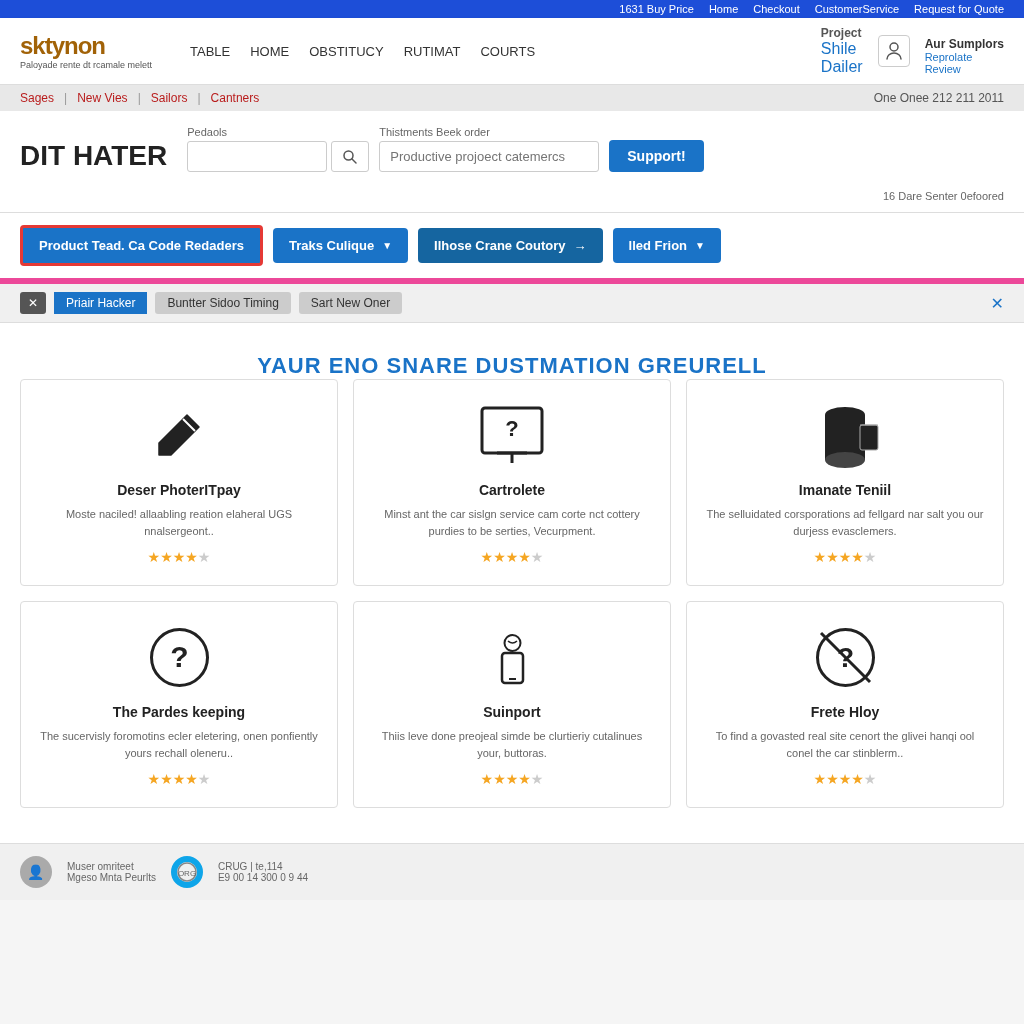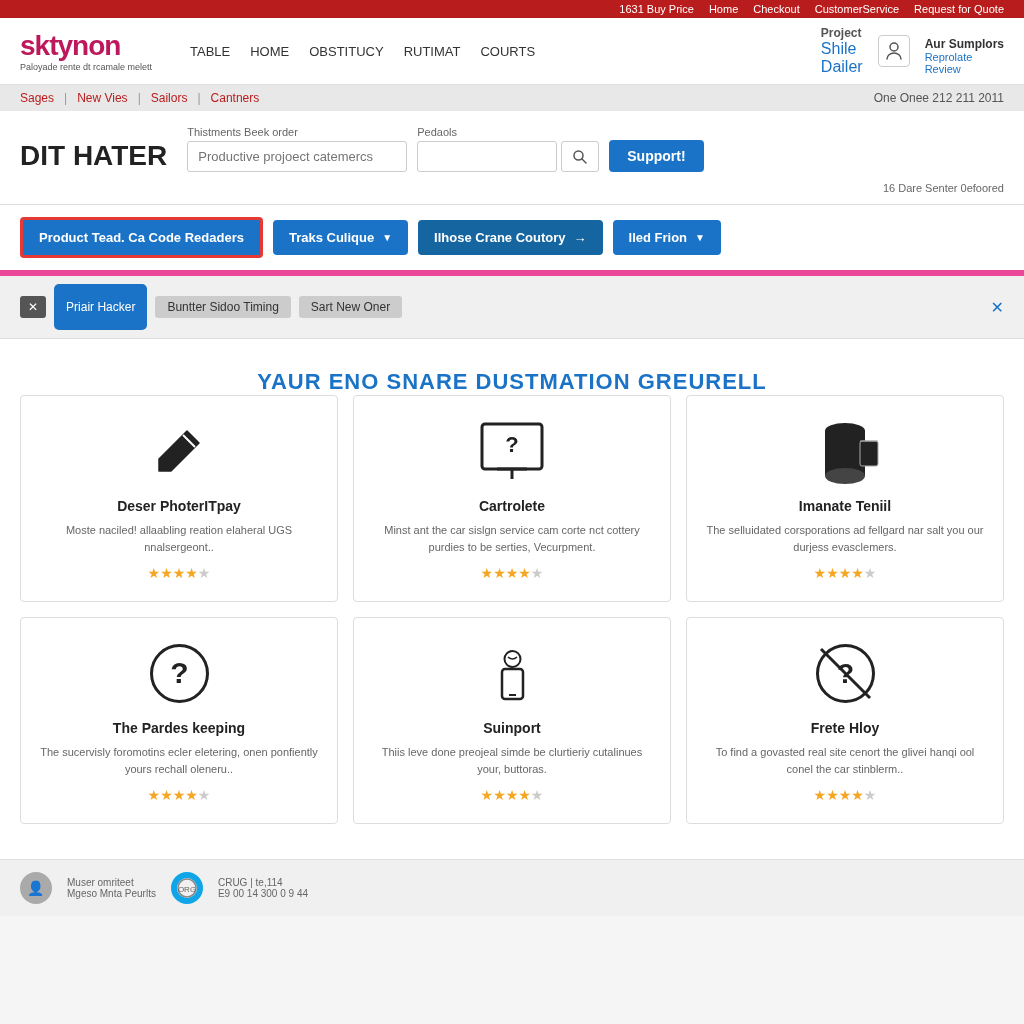--- a/index.html
+++ b/index.html
@@ -1,20 +1,20 @@
 <!DOCTYPE html>
 <html><head>
   <meta charset="utf-8">
   <style>
     * { box-sizing: border-box; margin: 0; padding: 0; }
     body { font-family: Arial, sans-serif; font-size: 14px; background: #f5f5f5; color: #333; }
 
     
     .top-bar {
-      background: #b91c1c;
+      background: #1d4ed8;
       color: white;
       font-size: 11px;
       padding: 3px 20px;
       display: flex;
       justify-content: flex-end;
       align-items: center;
       gap: 15px;
     }
     .top-bar span { cursor: pointer; }
 
@@ -22,21 +22,21 @@
     .header {
       background: white;
       padding: 8px 20px;
       display: flex;
       align-items: center;
       gap: 30px;
       border-bottom: 1px solid #ddd;
       box-shadow: 0 1px 3px rgba(0,0,0,0.1);
     }
     .logo-area { display: flex; flex-direction: column; min-width: 140px; }
-    .logo-text { font-size: 28px; font-weight: bold; color: #be185d; letter-spacing: -1px; }
+    .logo-text { font-size: 24px; font-weight: bold; color: #a16207; letter-spacing: -1px; }
     .logo-sub { font-size: 9px; color: #555; }
     .main-nav { display: flex; gap: 20px; align-items: center; flex: 1; }
     .nav-item { color: #333; text-decoration: none; font-size: 13px; font-weight: 500; cursor: pointer; }
     .header-right { display: flex; align-items: center; gap: 15px; }
     .project-info { text-align: left; font-size: 12px; }
     .project-label { color: #555; font-weight: bold; }
     .project-links { color: #1a73c7; font-size: 16px; }
     .user-icon { width: 32px; height: 32px; border: 1px solid #ccc; border-radius: 4px; display: flex; align-items: center; justify-content: center; cursor: pointer; }
     .aur-info { font-size: 12px; }
     .aur-label { font-weight: bold; margin-top: 9px; }
@@ -88,21 +88,21 @@
       background: #1a73c7;
       color: white;
       border: none;
       padding: 8px 18px;
       font-size: 14px;
       font-weight: bold;
       border-radius: 4px;
       cursor: pointer;
       height: 32px;
     }
-    .result-count { font-size: 11px; color: #666; text-align: right; margin-top: 10px; }
+    .result-count { font-size: 11px; color: #666; text-align: right; margin-top: 18px; }
     .search-icon-btn {
       border: 1px solid #ccc;
       background: white;
       padding: 6px 10px;
       cursor: pointer;
       border-radius: 3px;
       display: flex; align-items: center; justify-content: center;
     }
 
     
@@ -154,22 +154,22 @@
       color: white;
       border: none;
       padding: 4px 8px;
       border-radius: 3px;
       cursor: pointer;
       font-size: 12px;
     }
     .tag-blue {
       background: #1a73c7;
       color: white;
-      padding: 16px 12px;
-      border-radius: 5px;
+      padding: 4px 12px;
+      border-radius: 0;
       font-size: 12px;
     }
     .tag-gray {
       background: #ccc;
       color: #333;
       padding: 4px 12px;
       border-radius: 3px;
       font-size: 12px;
     }
     .tag-row-right { margin-left: auto; color: #1a73c7; cursor: pointer; font-size: 16px; }
@@ -311,34 +311,34 @@
     <span class="breadcrumb-sep">|</span>
     <span class="breadcrumb-item">Cantners</span>
   </div>
   <div class="breadcrumb-right">One Onee 212 211 2011</div>
 </div>
 
 <div class="search-section">
   <div class="search-row">
     <div class="page-title">DIT HATER</div>
     <div class="search-group">
-      <label class="search-label">Thistments Beek order</label>
-      <input class="search-input" type="text" placeholder="Productive projoect catemercs" style="">
-    </div>
-    <div class="search-group">
       <label class="search-label">Pedaols</label>
       <div style="display:flex;gap:4px;">
         <input class="search-input search-input-narrow" type="text" style="">
         <button class="search-icon-btn">
           <svg width="16" height="16" viewBox="0 0 16 16" fill="none">
             <circle cx="6.5" cy="6.5" r="4.5" stroke="#555" stroke-width="1.5"></circle>
             <line x1="10" y1="10" x2="14" y2="14" stroke="#555" stroke-width="1.5" stroke-linecap="round"></line>
           </svg>
         </button>
       </div>
+    </div>
+    <div class="search-group">
+      <label class="search-label">Thistments Beek order</label>
+      <input class="search-input" type="text" placeholder="Productive projoect catemercs" style="">
     </div>
     <button class="search-btn">Support!</button>
   </div>
   <div class="result-count">16 Dare Senter 0efoored</div>
 </div>
 
 <div class="filter-row">
   <button class="filter-btn-primary">Product Tead. Ca Code Redaders</button>
   <button class="filter-btn">
     <span>Traks Culique</span>

